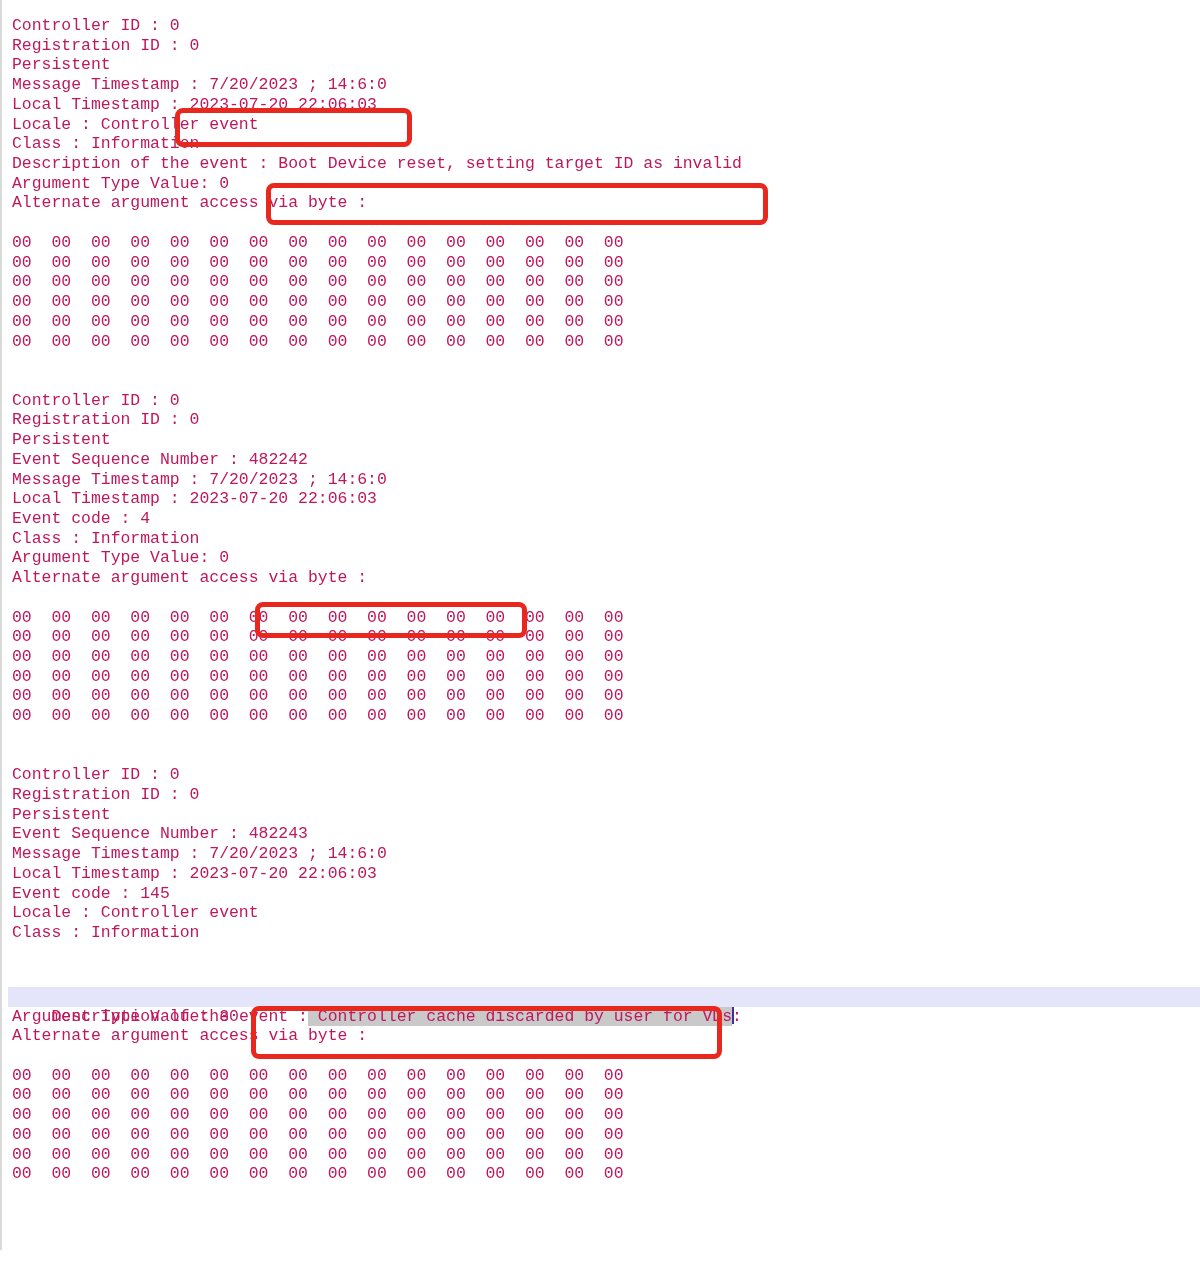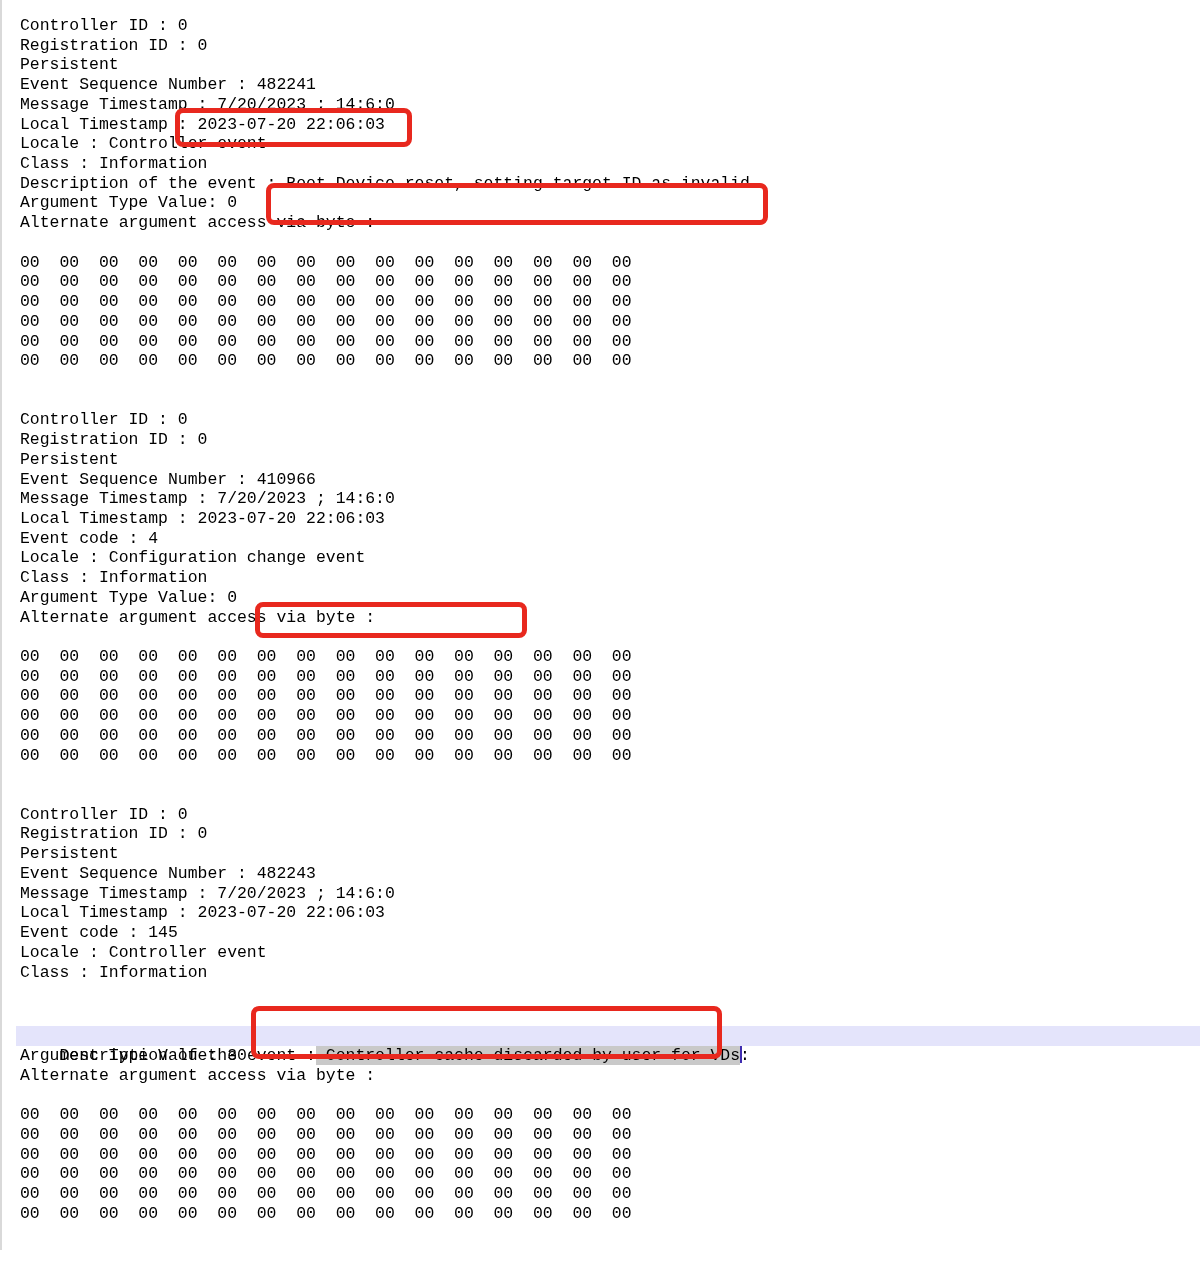--- a/index.html
+++ b/index.html
@@ -9,22 +9,22 @@
     position:relative;
     overflow:hidden;
     font-family:"Liberation Mono","DejaVu Sans Mono",monospace;
   }
   .left-edge{
     position:absolute;left:0;top:0;width:2px;height:1250px;
     background:#d9d9d9;
   }
   .log-area{
     position:absolute;left:0;top:0;width:1200px;
-    padding-top:16px;padding-left:20px;box-sizing:border-box;
-    font-size:16.45px;color:#000000;font-family:Liberation Mono, monospace;
+    padding-top:16px;padding-left:12px;box-sizing:border-box;
+    font-size:16.45px;color:#be185d;font-family:Liberation Mono, monospace;
   }
   .line{
     height:19.72px;line-height:19.72px;
     white-space:pre;
   }
   .line.highlight{
     background:#e4e4fb;
     margin-left:-4px;padding-left:4px;margin-top:44px;
   }
   .sel{background:#c9c9c9;}
@@ -47,46 +47,44 @@
 </head>
 <body>
 
 <div class="left-edge"></div>
 
 <div class="log-area">
 
   <div class="line">Controller ID : 0</div>
   <div class="line">Registration ID : 0</div>
   <div class="line">Persistent</div>
-  <div class="line">Event Sequence Number : 482241</div>
   <div class="line">Message Timestamp : 7/20/2023 ; 14:6:0</div>
   <div class="line">Local Timestamp : 2023-07-20 22:06:03</div>
   <div class="line">Locale : Controller event</div>
   <div class="line">Class : Information</div>
   <div class="line">Description of the event : Boot Device reset, setting target ID as invalid</div>
   <div class="line">Argument Type Value: 0</div>
   <div class="line">Alternate argument access via byte :</div>
   <div class="line"></div>
   <div class="line">00  00  00  00  00  00  00  00  00  00  00  00  00  00  00  00</div>
   <div class="line">00  00  00  00  00  00  00  00  00  00  00  00  00  00  00  00</div>
   <div class="line">00  00  00  00  00  00  00  00  00  00  00  00  00  00  00  00</div>
   <div class="line">00  00  00  00  00  00  00  00  00  00  00  00  00  00  00  00</div>
   <div class="line">00  00  00  00  00  00  00  00  00  00  00  00  00  00  00  00</div>
   <div class="line">00  00  00  00  00  00  00  00  00  00  00  00  00  00  00  00</div>
   <div class="line"></div>
   <div class="line"></div>
 
   <div class="line">Controller ID : 0</div>
   <div class="line">Registration ID : 0</div>
   <div class="line">Persistent</div>
-  <div class="line">Event Sequence Number : 410966</div>
+  <div class="line">Event Sequence Number : 482242</div>
   <div class="line">Message Timestamp : 7/20/2023 ; 14:6:0</div>
   <div class="line">Local Timestamp : 2023-07-20 22:06:03</div>
   <div class="line">Event code : 4</div>
-  <div class="line">Locale : Configuration change event</div>
   <div class="line">Class : Information</div>
   <div class="line">Argument Type Value: 0</div>
   <div class="line">Alternate argument access via byte :</div>
   <div class="line"></div>
   <div class="line">00  00  00  00  00  00  00  00  00  00  00  00  00  00  00  00</div>
   <div class="line">00  00  00  00  00  00  00  00  00  00  00  00  00  00  00  00</div>
   <div class="line">00  00  00  00  00  00  00  00  00  00  00  00  00  00  00  00</div>
   <div class="line">00  00  00  00  00  00  00  00  00  00  00  00  00  00  00  00</div>
   <div class="line">00  00  00  00  00  00  00  00  00  00  00  00  00  00  00  00</div>
   <div class="line">00  00  00  00  00  00  00  00  00  00  00  00  00  00  00  00</div>

